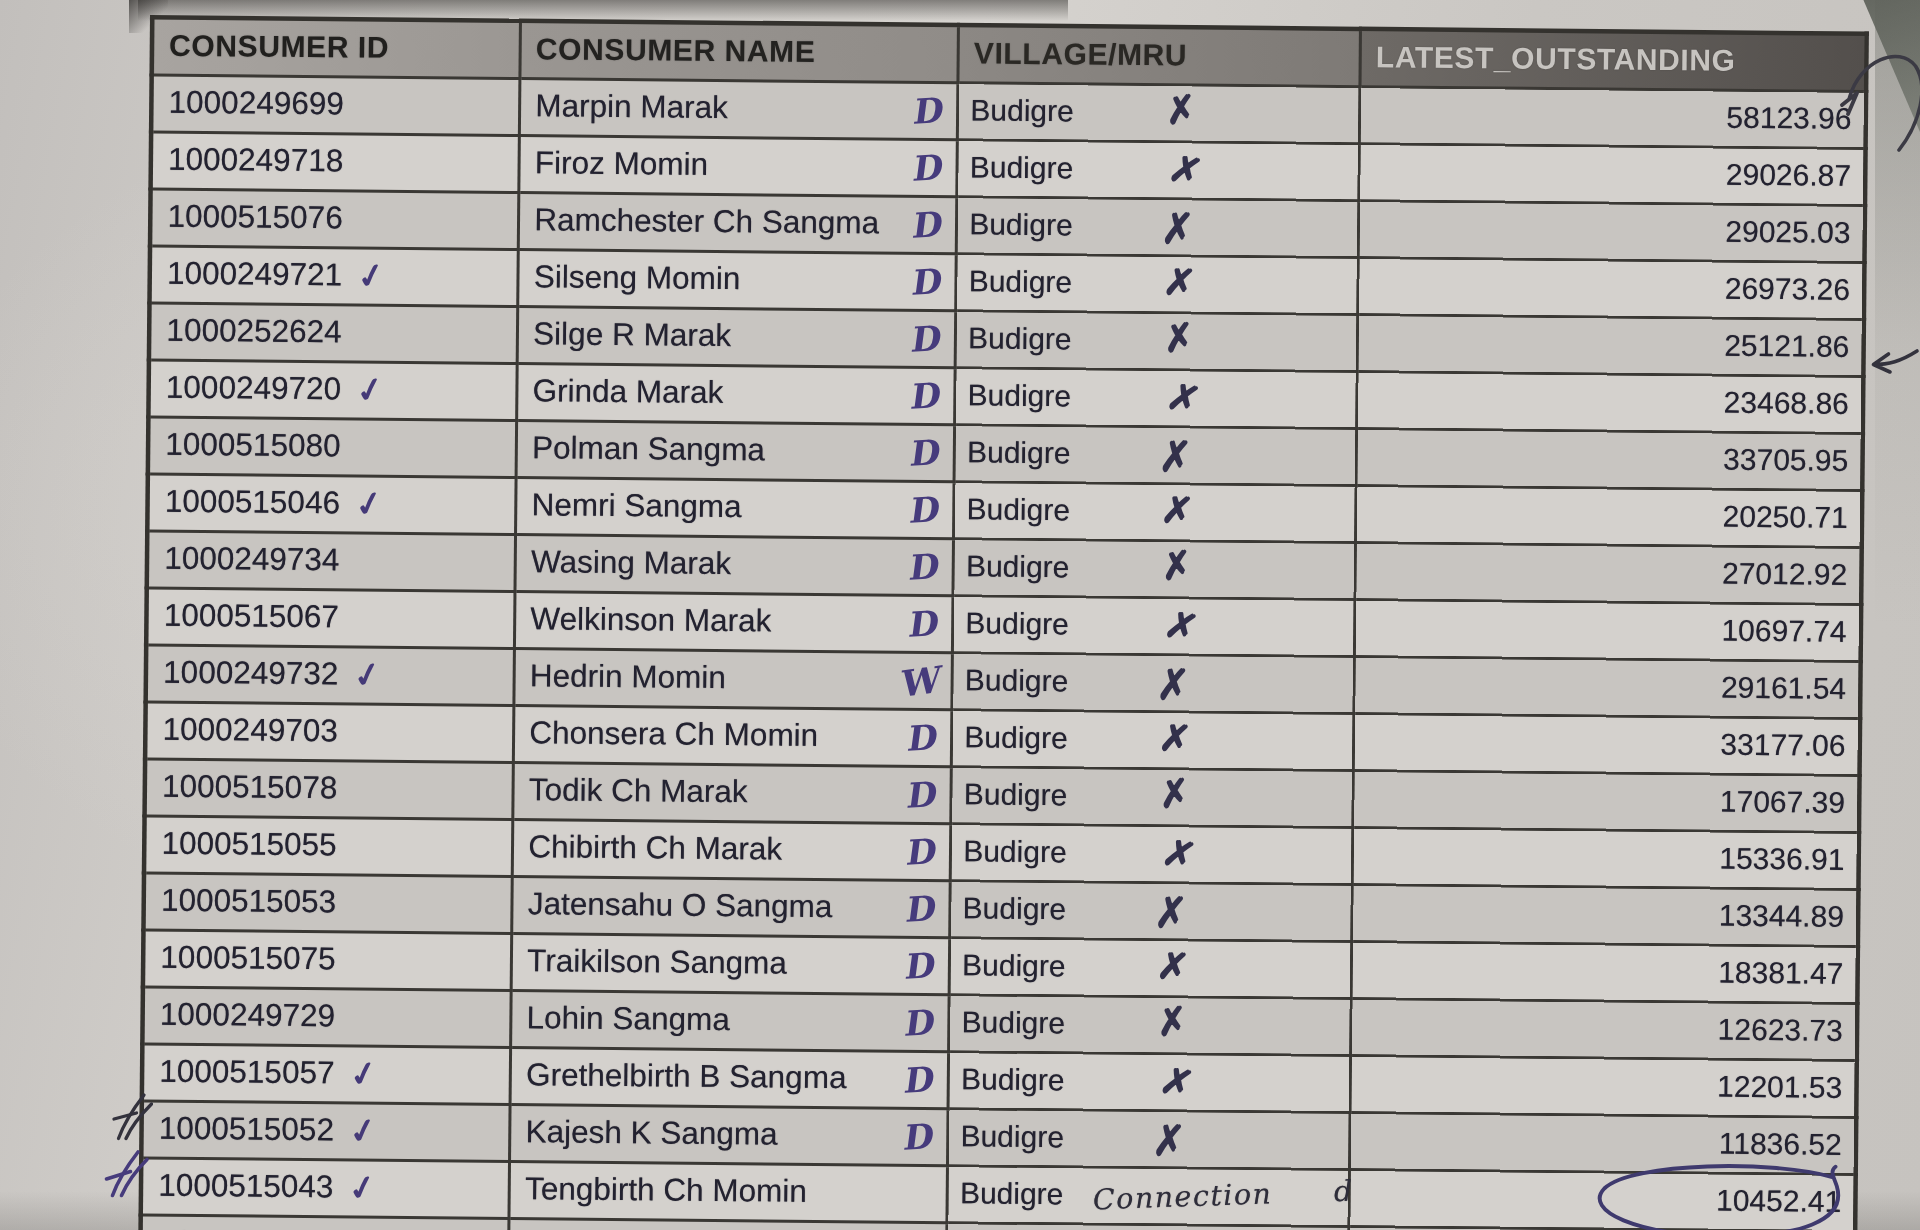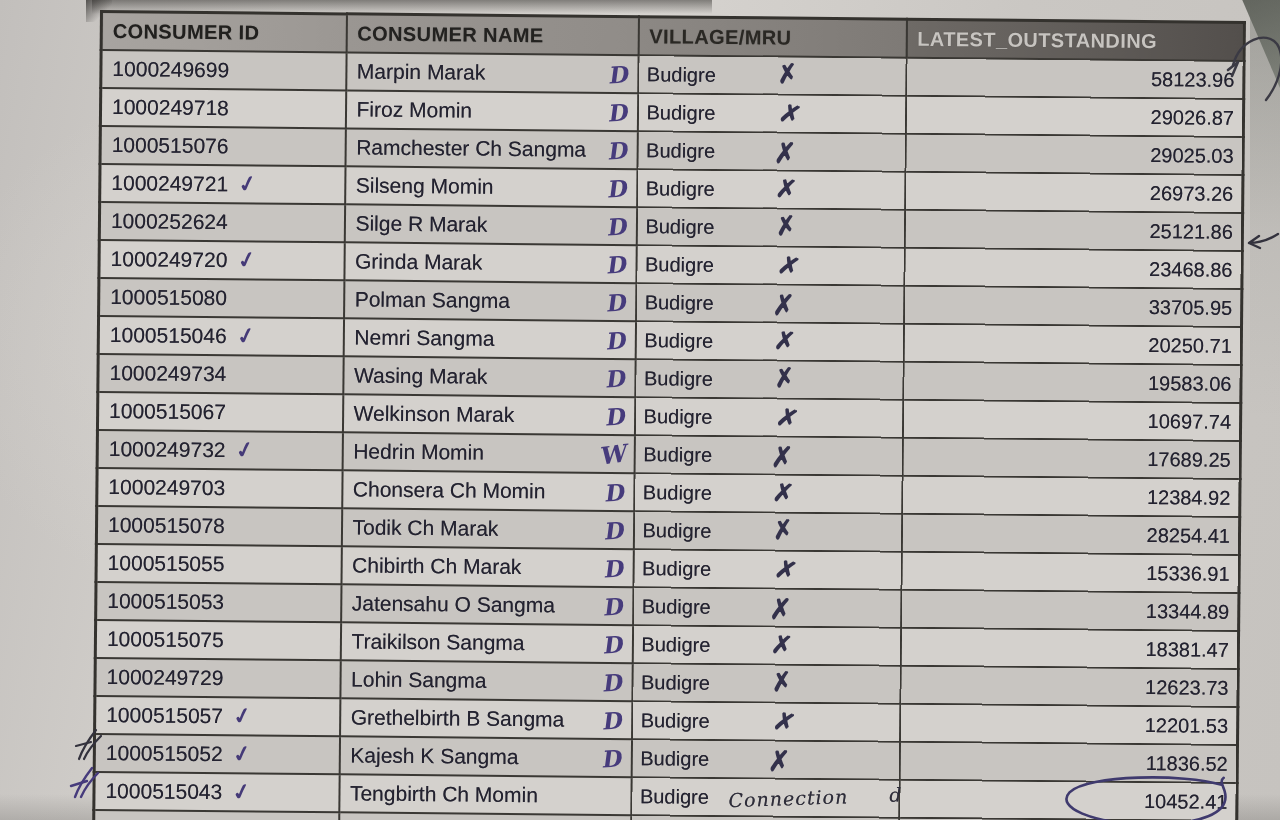--- a/index.html
+++ b/index.html
@@ -265,21 +265,21 @@
               <span>Wasing Marak</span>
               <span class="mark mark-d">D</span>
             </div>
           </td>
           <td class="village">
             <div class="cf">
               <span>Budigre</span>
             </div>
             <span class="mark mark-x">✗</span>
           </td>
-          <td class="amount"><span>19583.06</span></td>
+          <td class="amount"><span>27012.92</span></td>
         </tr>
         <tr>
           <td>
             <div class="cf">
               <span>1000515067</span>
             </div>
           </td>
           <td>
             <div class="cf">
               <span>Welkinson Marak</span>
@@ -306,61 +306,61 @@
               <span>Hedrin Momin</span>
               <span class="mark mark-w">W</span>
             </div>
           </td>
           <td class="village">
             <div class="cf">
               <span>Budigre</span>
             </div>
             <span class="mark mark-x">✗</span>
           </td>
-          <td class="amount"><span>17689.25</span></td>
+          <td class="amount"><span>29161.54</span></td>
         </tr>
         <tr>
           <td>
             <div class="cf">
               <span>1000249703</span>
             </div>
           </td>
           <td>
             <div class="cf">
               <span>Chonsera Ch Momin</span>
               <span class="mark mark-d">D</span>
             </div>
           </td>
           <td class="village">
             <div class="cf">
               <span>Budigre</span>
             </div>
             <span class="mark mark-x">✗</span>
           </td>
-          <td class="amount"><span>12384.92</span></td>
+          <td class="amount"><span>33177.06</span></td>
         </tr>
         <tr>
           <td>
             <div class="cf">
               <span>1000515078</span>
             </div>
           </td>
           <td>
             <div class="cf">
               <span>Todik Ch Marak</span>
               <span class="mark mark-d">D</span>
             </div>
           </td>
           <td class="village">
             <div class="cf">
               <span>Budigre</span>
             </div>
             <span class="mark mark-x">✗</span>
           </td>
-          <td class="amount"><span>28254.41</span></td>
+          <td class="amount"><span>17067.39</span></td>
         </tr>
         <tr>
           <td>
             <div class="cf">
               <span>1000515055</span>
             </div>
           </td>
           <td>
             <div class="cf">
               <span>Chibirth Ch Marak</span>

